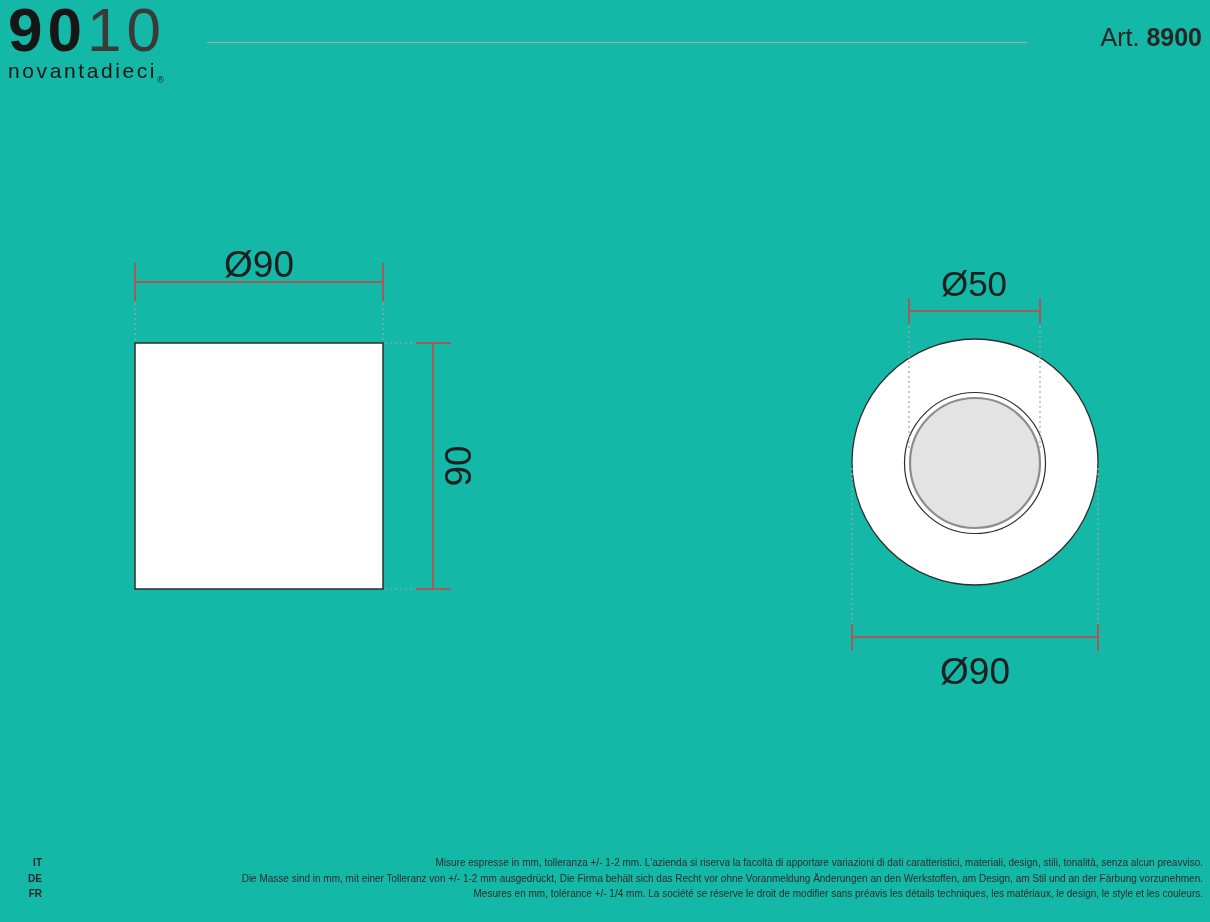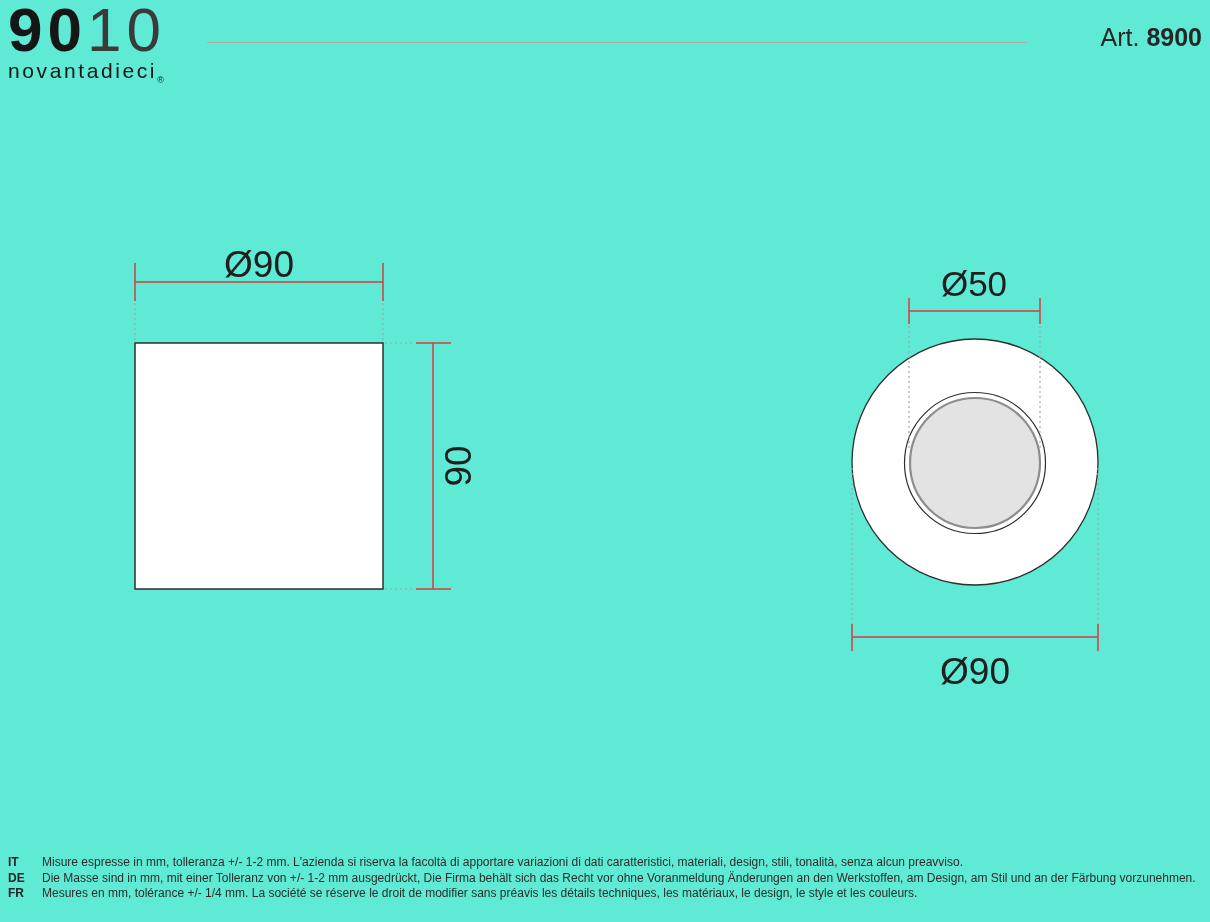--- a/index.html
+++ b/index.html
@@ -1,35 +1,35 @@
 <!DOCTYPE html>
 <html><head>
 <meta charset="utf-8">
 <style>
   html,body{margin:0;padding:0;background:#ffffff;}
   .page{
-    position:relative;width:1210px;height:922px;background:#5eead4;overflow:hidden;
+    position:relative;width:1210px;height:922px;background:#14b8a6;overflow:hidden;
     font-family:"Liberation Sans",sans-serif;color:#1c1c1c;
   }
   
   .logo{position:absolute;left:8px;top:2px;}
   .logo-digits{font-size:62px;line-height:56px;letter-spacing:5px;color:#161616;white-space:nowrap;}
   .logo-digits .bold{font-weight:700;}
   .logo-digits .light{font-weight:300;color:#3a3a3a;}
   .logo-name{font-size:21px;letter-spacing:2.6px;color:#161616;line-height:24px;margin-top:1px;white-space:nowrap;}
   .logo-name .reg{font-size:9px;letter-spacing:0;vertical-align:-5px;}
   .divider{position:absolute;left:207px;top:42px;width:820px;height:1px;background:#ababab;}
   .art{position:absolute;right:8px;top:23px;font-size:25px;color:#262626;white-space:nowrap;}
   .art .art-prefix{font-weight:400;}
   .art .art-number{font-weight:700;}
   
   .drawing{position:absolute;left:0;top:0;width:1210px;height:922px;}
   .dim-text{font-family:"Liberation Sans",sans-serif;fill:#1f1f1f;}
   
-  .footer{position:absolute;left:8px;top:855px;width:1195px;font-size:12px;color:#2c2c2c;}
+  .footer{position:absolute;left:8px;top:855px;width:1195px;font-size:10px;color:#2c2c2c;text-align:right;}
   .note-row{display:flex;line-height:15.5px;}
   .note-lang{width:34px;flex:0 0 34px;font-weight:700;color:#262626;}
   .note-text{flex:1;white-space:nowrap;overflow:hidden;}
 </style>
 </head>
 <body>
 
 <div class="page">
 
   <div class="logo">

